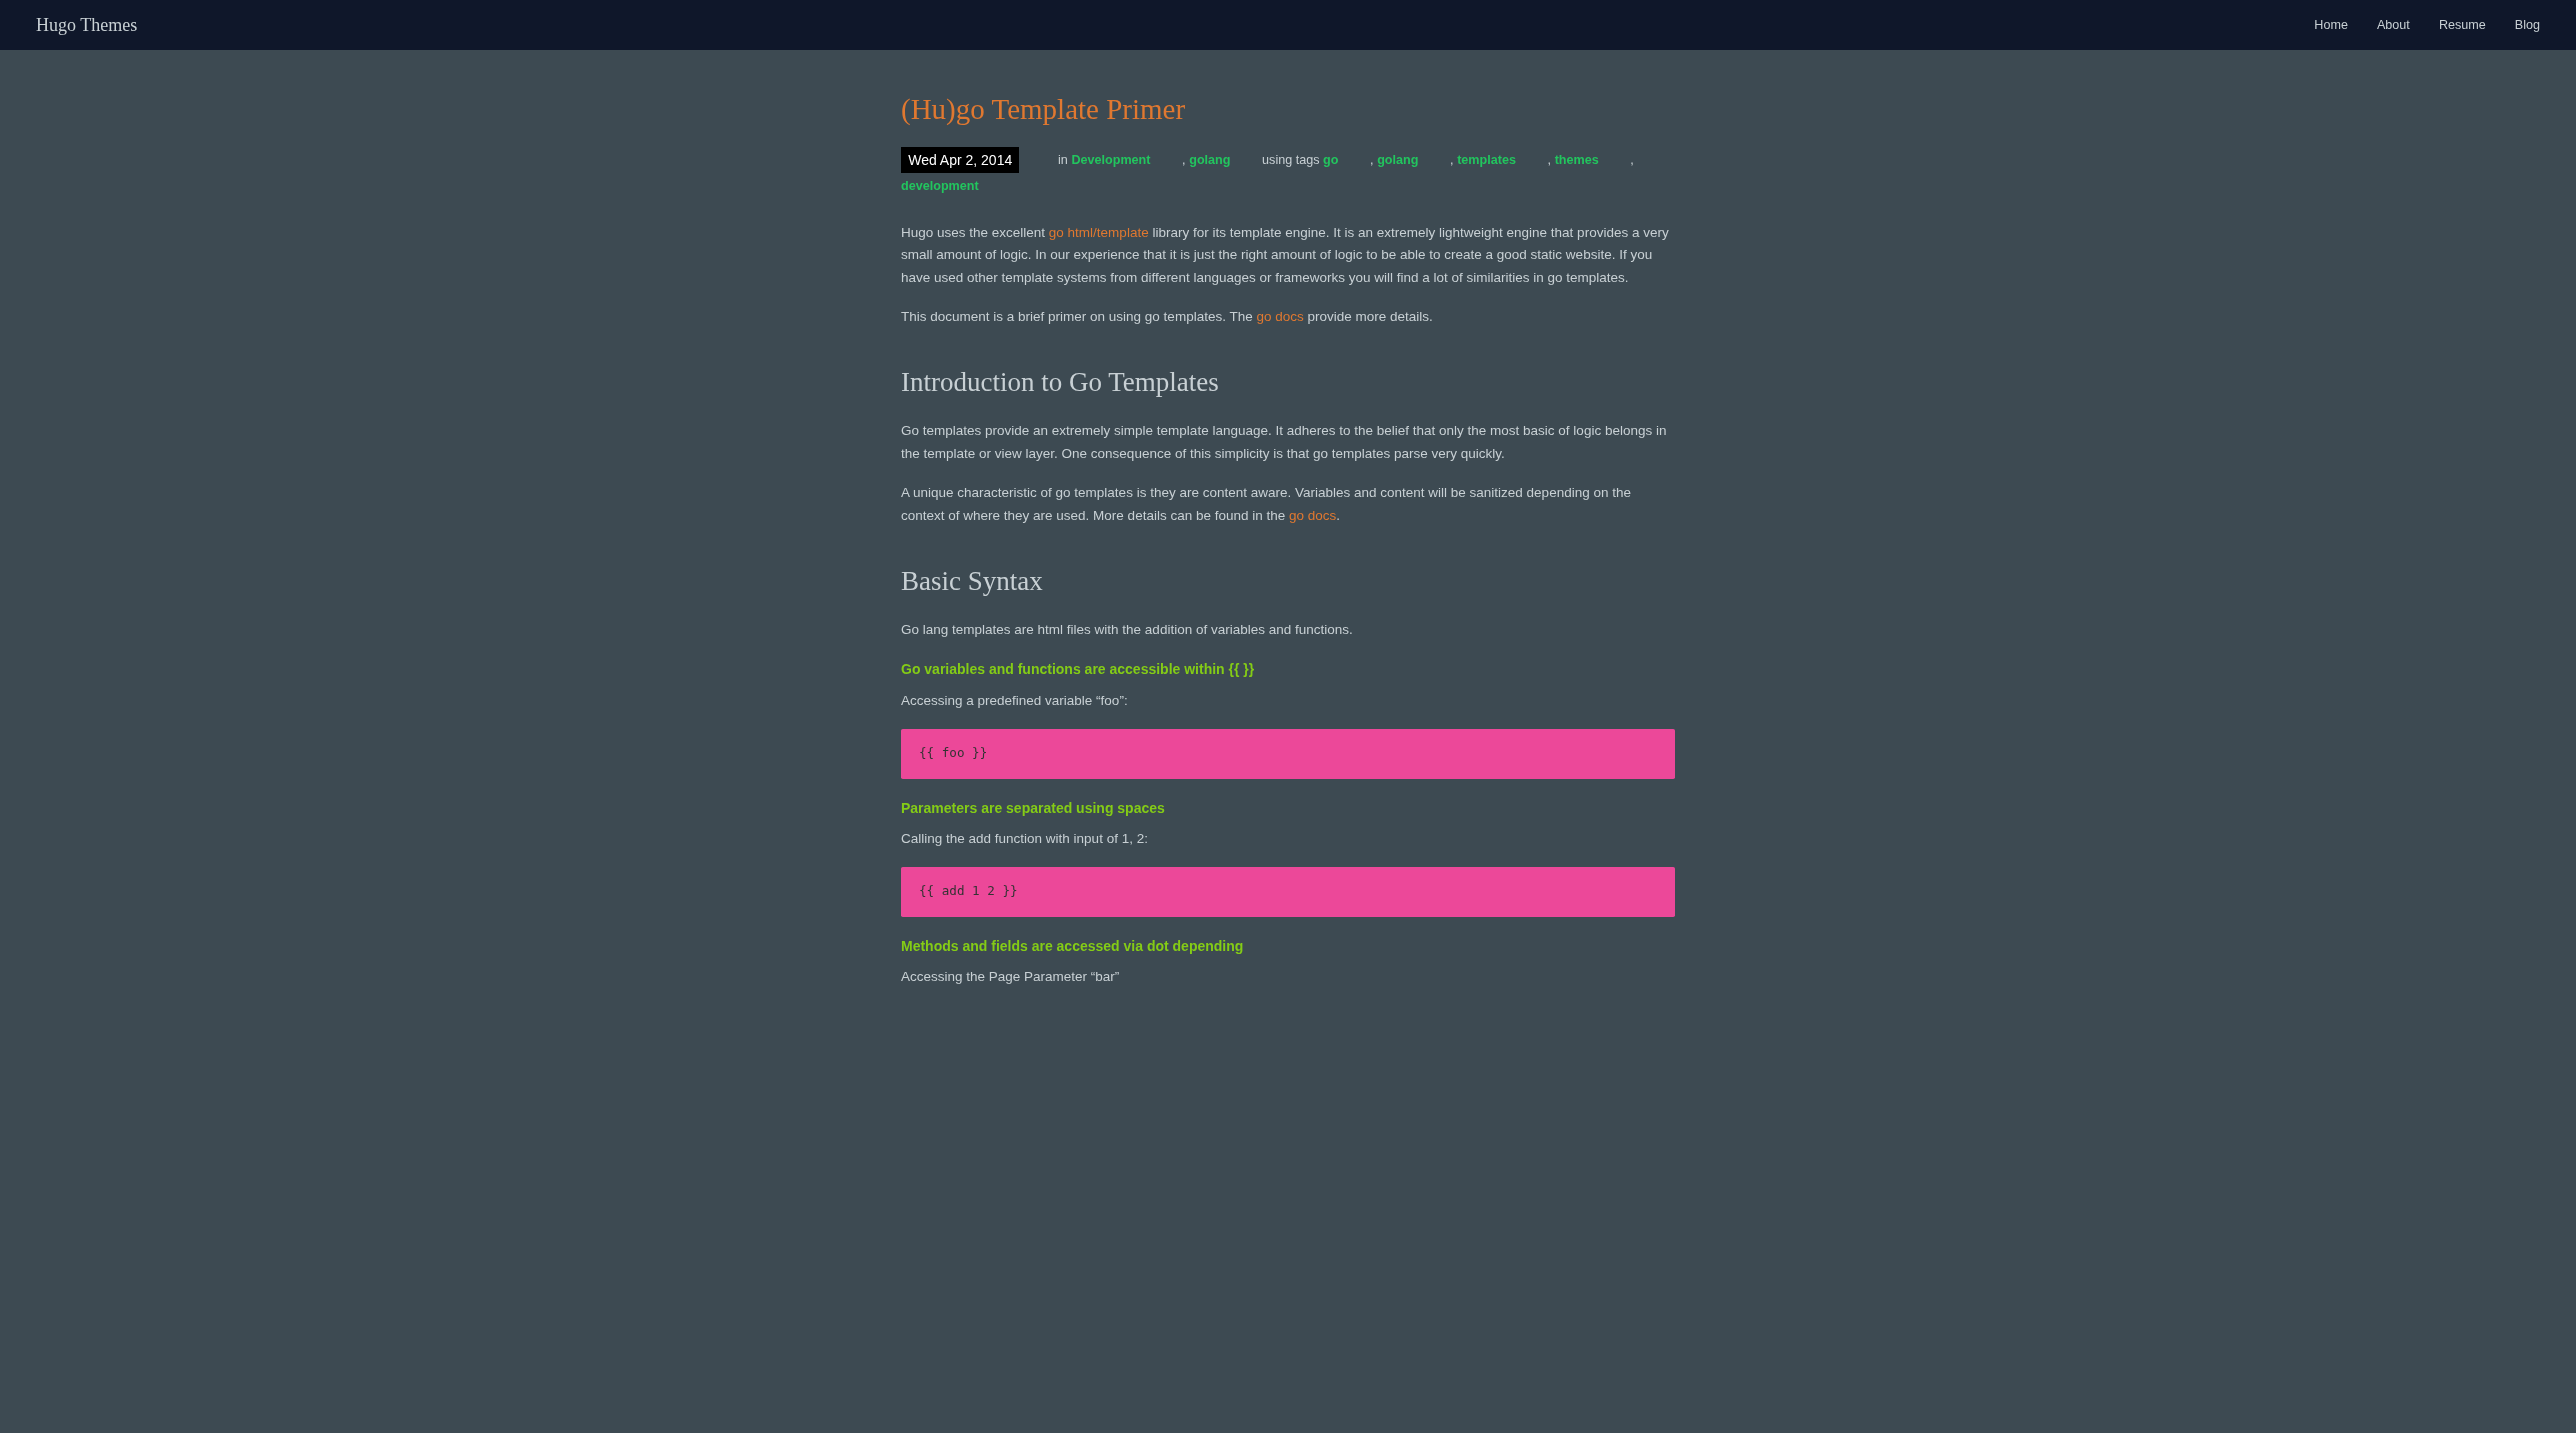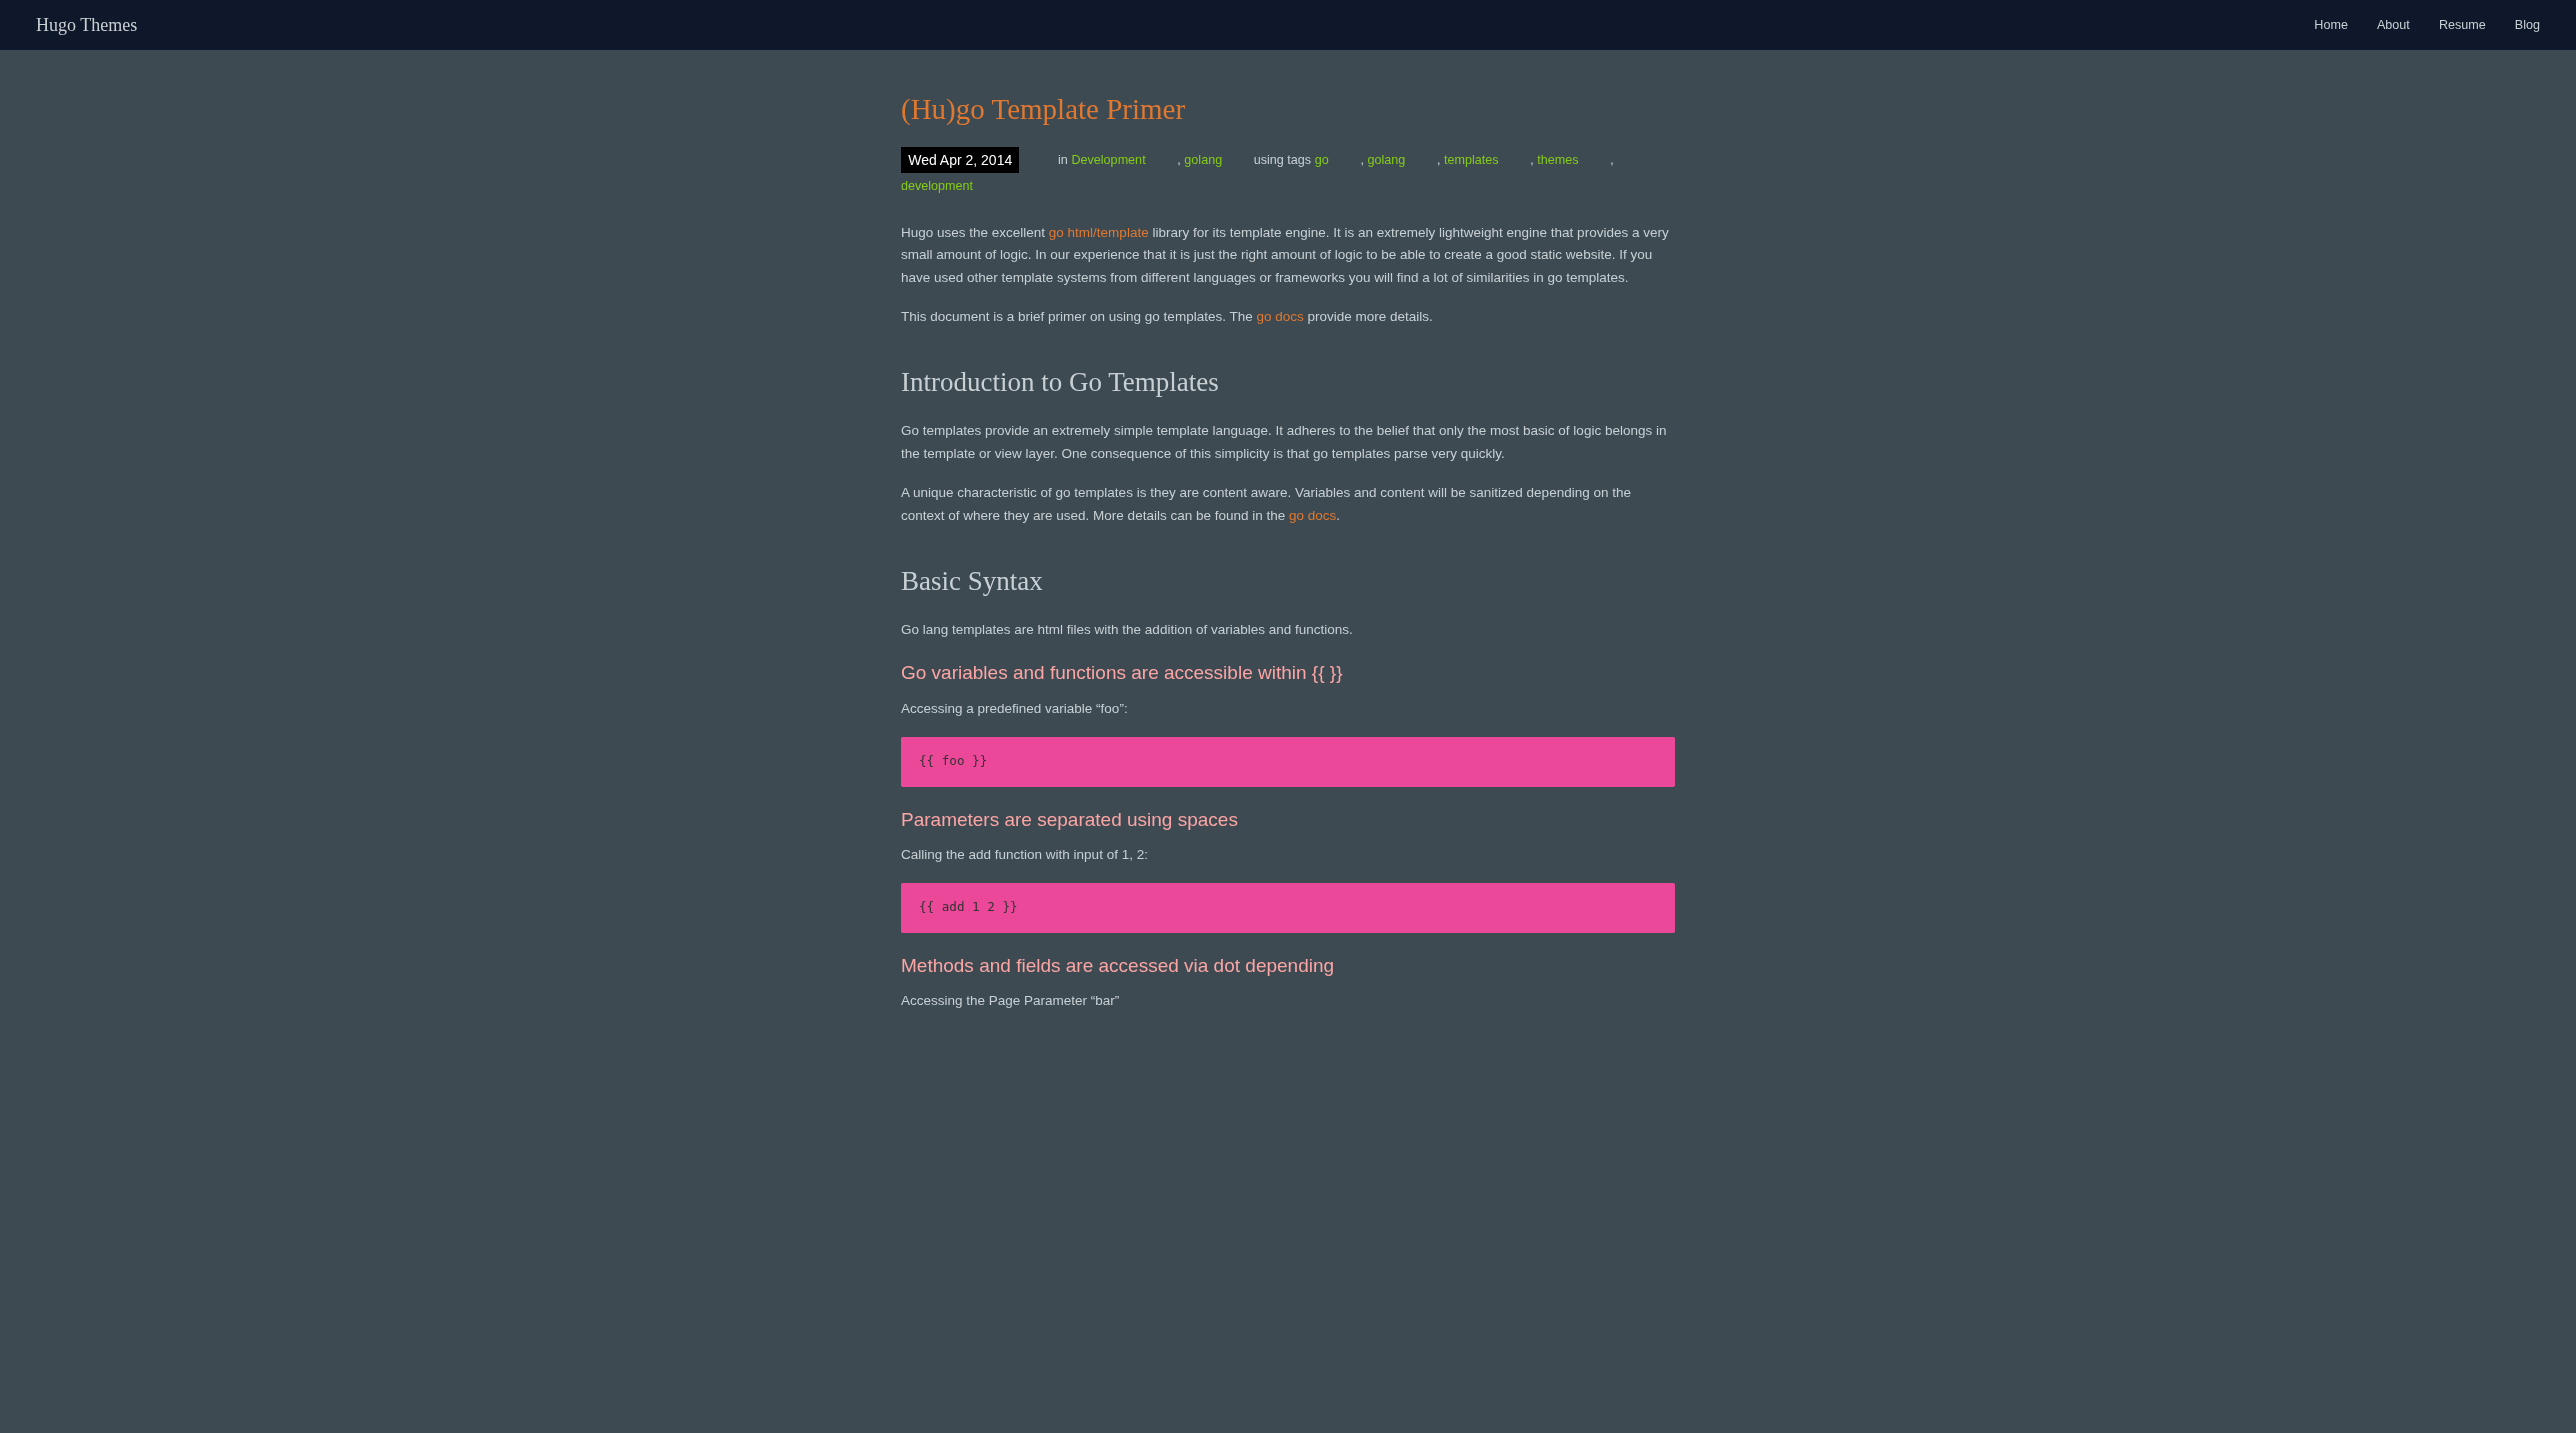--- a/index.html
+++ b/index.html
@@ -81,22 +81,23 @@
       font-size: 14px;
       margin-right: 7px;
     }
 
     .meta-text {
       color: #c8d0d4;
       margin-left: 28px;
     }
 
     .meta-link {
-      color: #84cc16;
-      text-decoration: none;
+      color: #22c55e;
+      text-decoration: none;
+      font-weight: bold;
     }
 
     
     .body-text {
       color: #c8d0d4;
       font-family: Arial, sans-serif;
       font-size: 13.5px;
       line-height: 1.7;
       margin-bottom: 16px;
     }
@@ -111,24 +112,24 @@
       color: #c8d0d4;
       font-size: 27px;
       font-weight: normal;
       font-family: Georgia, serif;
       margin-top: 32px;
       margin-bottom: 16px;
     }
 
     
     .subsection-bold {
-      color: #fca5a5;
+      color: #84cc16;
       font-family: Arial, sans-serif;
-      font-size: 19px;
-      font-weight: normal;
+      font-size: 14px;
+      font-weight: bold;
       margin-bottom: 9px;
       margin-top: 3.6px;
     }
 
     
     .code-block {
       background-color: #ec4899;
       color: #333;
       font-family: 'Courier New', Courier, monospace;
       font-size: 12.6px;

